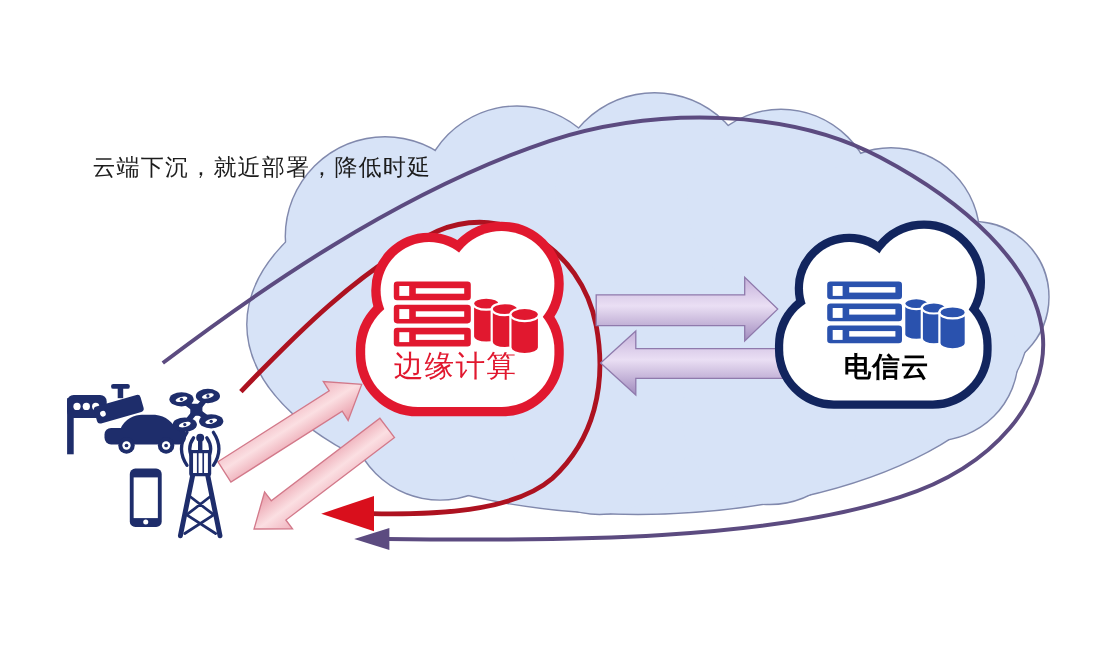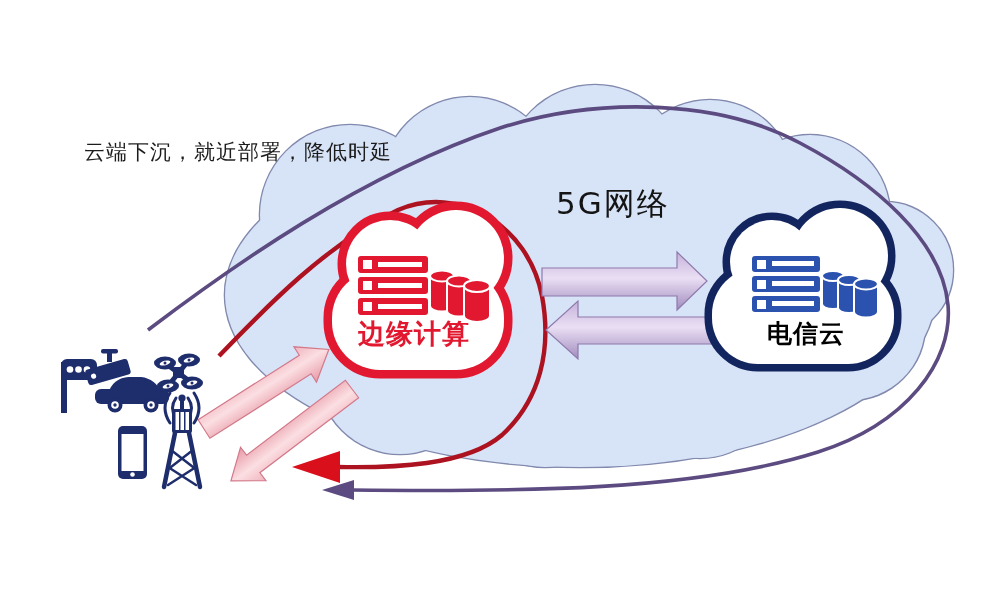--- a/index.html
+++ b/index.html
@@ -4,21 +4,21 @@
 <style>
   html,body{margin:0;padding:0;background:#ffffff;}
   .stage{
     position:relative;width:1000px;height:600px;background:#ffffff;
     overflow:hidden;font-family:"DejaVu Sans","Liberation Sans",sans-serif;
   }
   .stage svg{position:absolute;left:0;top:0;}
   .lbl{position:absolute;white-space:nowrap;line-height:1.1;}
   .caption{left:84px;top:141px;font-size:21px;color:#1c1c1c;letter-spacing:1px;font-weight:500;}
   .net-label{left:556px;top:186px;font-size:31px;color:#141414;font-weight:500;letter-spacing:2px;}
-  .edge-label{left:414px;top:319px;transform:translateX(-50%);font-size:27px;color:#e1182f;font-weight:700;letter-spacing:1px;}
+  .edge-label{left:414px;top:319px;transform:translateX(-50%);font-size:27px;color:#e1182f;font-weight:400;letter-spacing:1px;}
   .telecom-label{left:806px;top:320px;transform:translateX(-50%);font-size:25px;color:#000000;font-weight:600;letter-spacing:1px;}
 </style>
 </head>
 <body>
 
 <div class="stage">
 
   <svg width="1000" height="600" viewBox="0 0 1000 600">
     <defs>
       <g id="bigCloudShapes">
@@ -197,17 +197,16 @@
         <rect x="25.5" y="22" width="3.5" height="18" fill="#ffffff"></rect>
         <g stroke="#1e2d6b" fill="none" stroke-linecap="round">
           <path d="M 15 43 L 4 97 M 29 43 L 40 97" stroke-width="4.5"></path>
           <path d="M 11 60 L 33 77 M 33 60 L 11 77 M 8 77 L 36 95 M 36 77 L 8 95" stroke-width="2.5"></path>
         </g>
       </g>
     </g>
   </svg>
 
   <div class="lbl caption">云端下沉，就近部署，降低时延</div>
-  <div class="lbl net-label">5G网络</div>
   <div class="lbl edge-label">边缘计算</div>
   <div class="lbl telecom-label">电信云</div>
 
 </div>
 
 </body></html>

